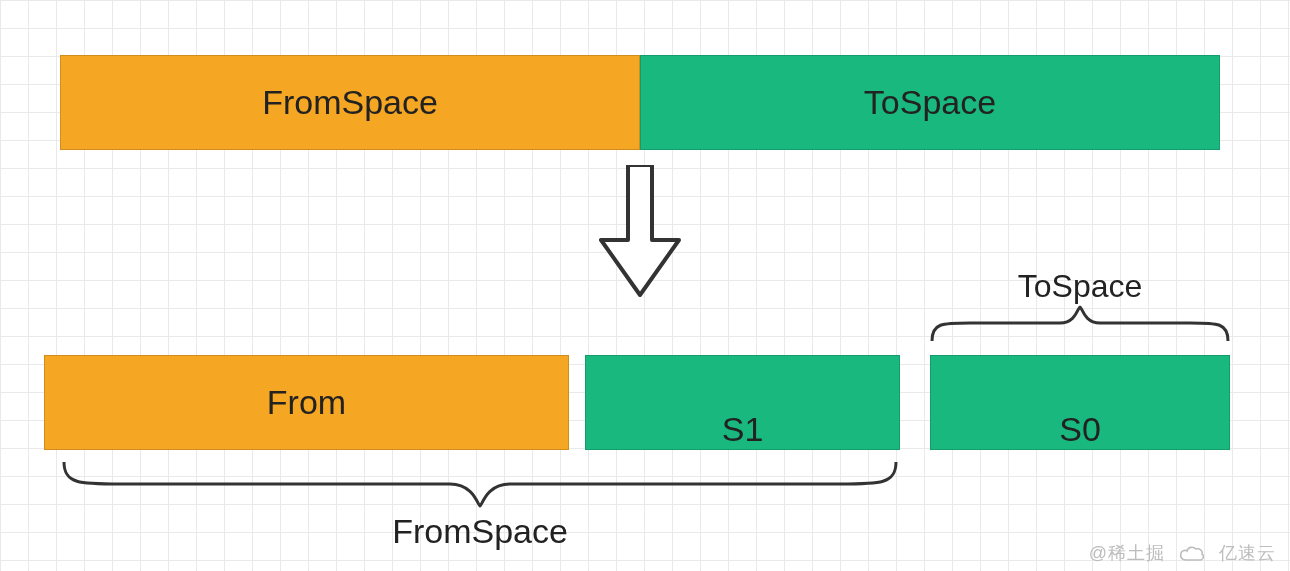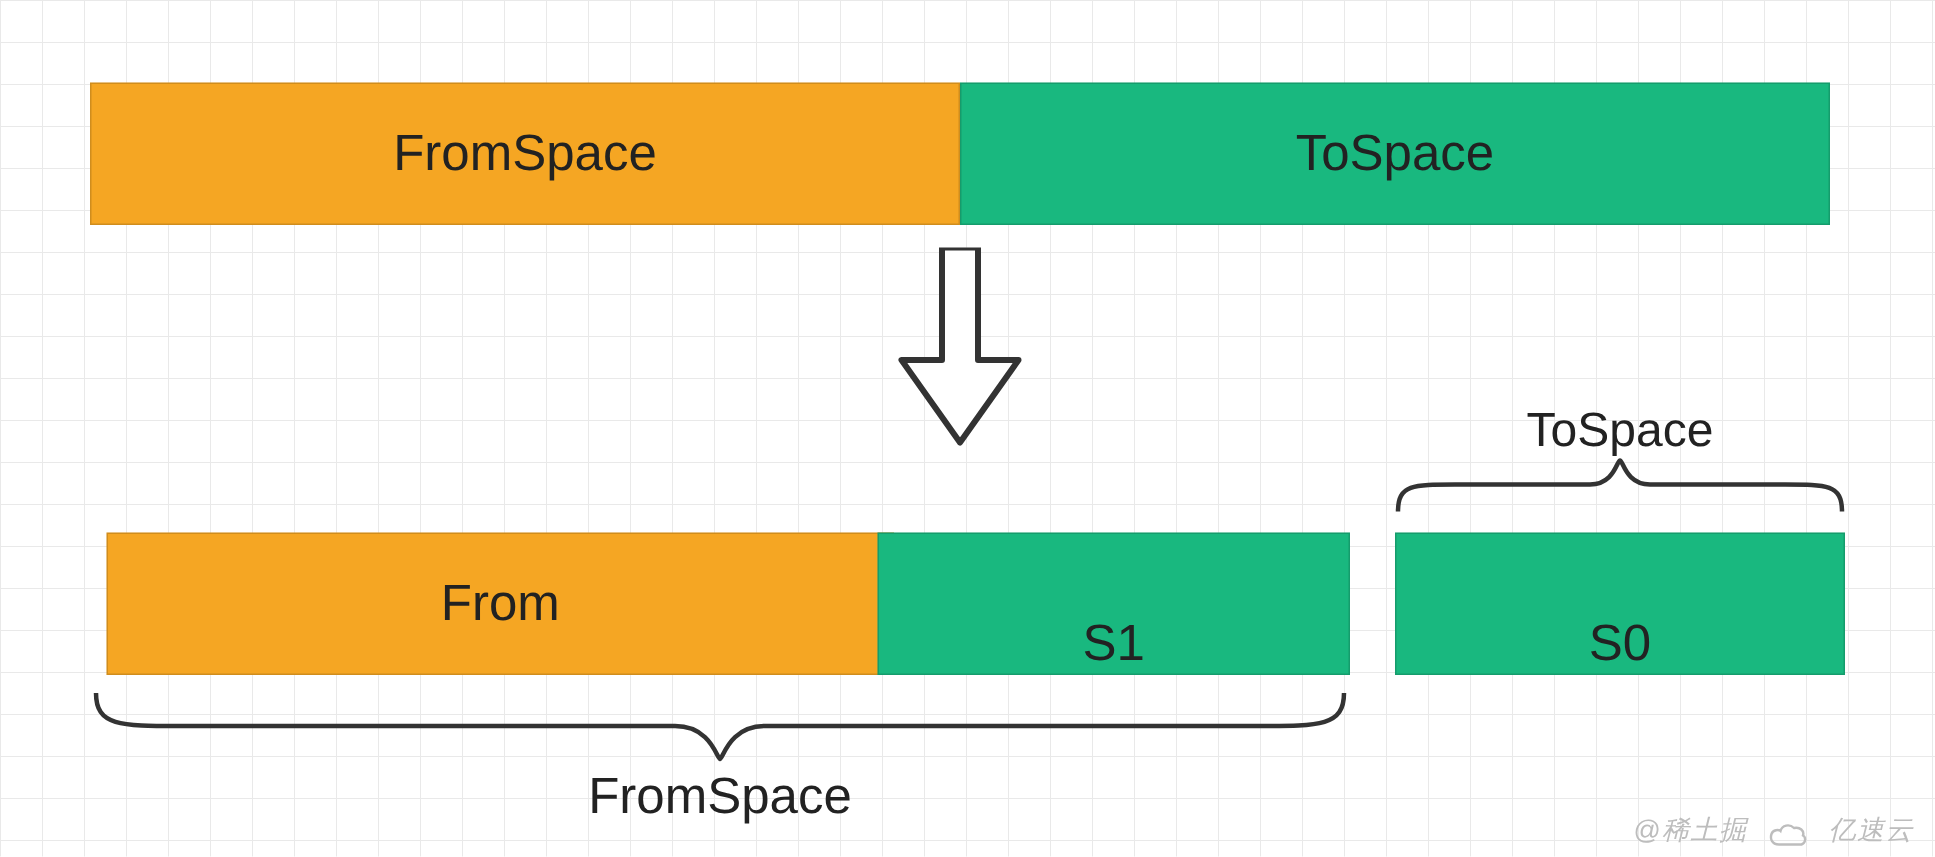--- a/index.html
+++ b/index.html
@@ -60,24 +60,23 @@
     font-size: 34px;
     margin-top: 2px;
   }
 
   .watermark {
     position: absolute;
     right: 14px; bottom: 6px;
     font-size: 18px;
     color: #bdbdbd;
     display: flex;
-    align-items: flex-end;
+    align-items: center;
     gap: 14px;
     letter-spacing: 1px;
-    font-style: italic;
   }
   .cloud-icon {
     width: 26px; height: 18px; display: inline-block;
   }
   .cloud-icon svg { width: 100%; height: 100%; }
 </style>
 </head>
 <body>
 
 <div class="bar orange" style="left:60px;  top:55px; width:580px;">
@@ -94,21 +93,21 @@
 </div>
 
 <div class="brace-top-label">ToSpace</div>
 
 <div class="brace-top">
   <svg viewBox="0 0 300 38" preserveAspectRatio="none">
     <path d="M2 36 C2 18, 12 18, 40 18 L130 18 C146 18, 148 2, 150 2 C152 2, 154 18, 170 18 L260 18 C288 18, 298 18, 298 36" fill="none" stroke="#333" stroke-width="3"></path>
   </svg>
 </div>
 
-<div class="bar orange" style="left:71px;  top:355px; width:525px;">
+<div class="bar orange" style="left:44px;  top:355px; width:525px;">
   <span>From</span>
 </div>
 <div class="bar green" style="left:585px; top:355px; width:315px;align-items:flex-end;">
   <span>S1</span>
 </div>
 <div class="bar green" style="left:930px; top:355px; width:300px;align-items:flex-end;">
   <span>S0</span>
 </div>
 
 <div class="brace-bottom">

